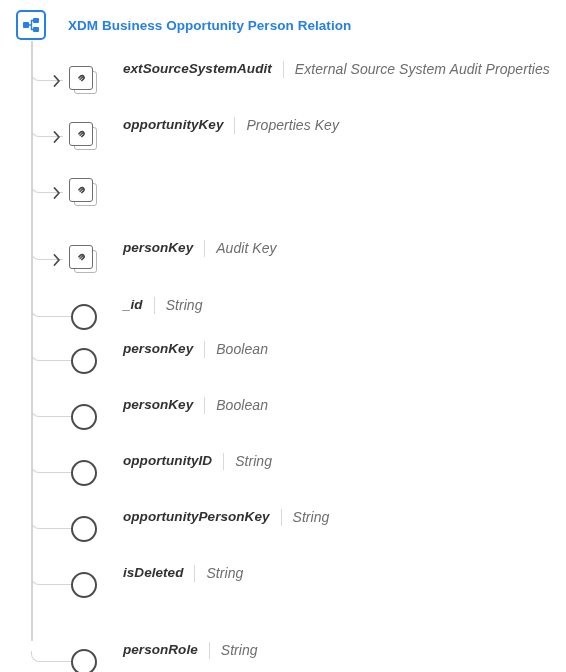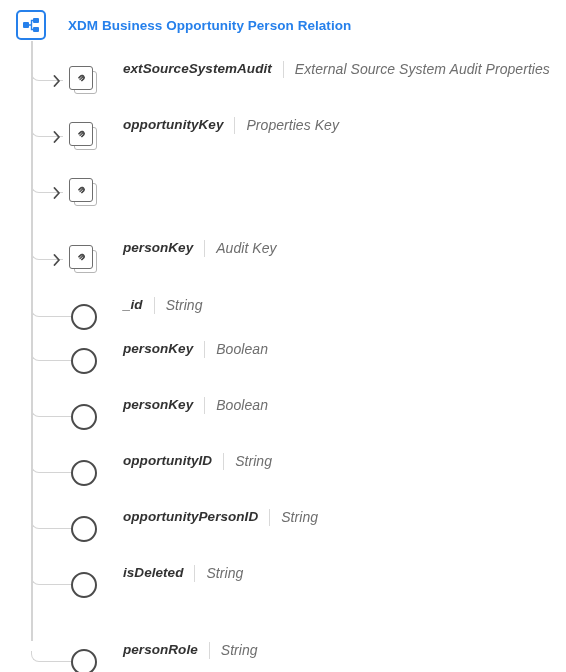--- a/index.html
+++ b/index.html
@@ -326,21 +326,21 @@
         <div class="row-text">
           <span class="field-name">opportunityID</span>
           <span class="sep"></span>
           <span class="field-type">String</span>
         </div>
       </div>
       <div class="tree-row leaf" style="top: 509px;">
         <div class="elbow"></div>
         <div class="circle-icon"></div>
         <div class="row-text">
-          <span class="field-name">opportunityPersonID</span>
+          <span class="field-name">opportunityPersonKey</span>
           <span class="sep"></span>
           <span class="field-type">String</span>
         </div>
       </div>
       <div class="tree-row leaf" style="top: 565px;">
         <div class="elbow"></div>
         <div class="circle-icon"></div>
         <div class="row-text">
           <span class="field-name">isDeleted</span>
           <span class="sep"></span>

